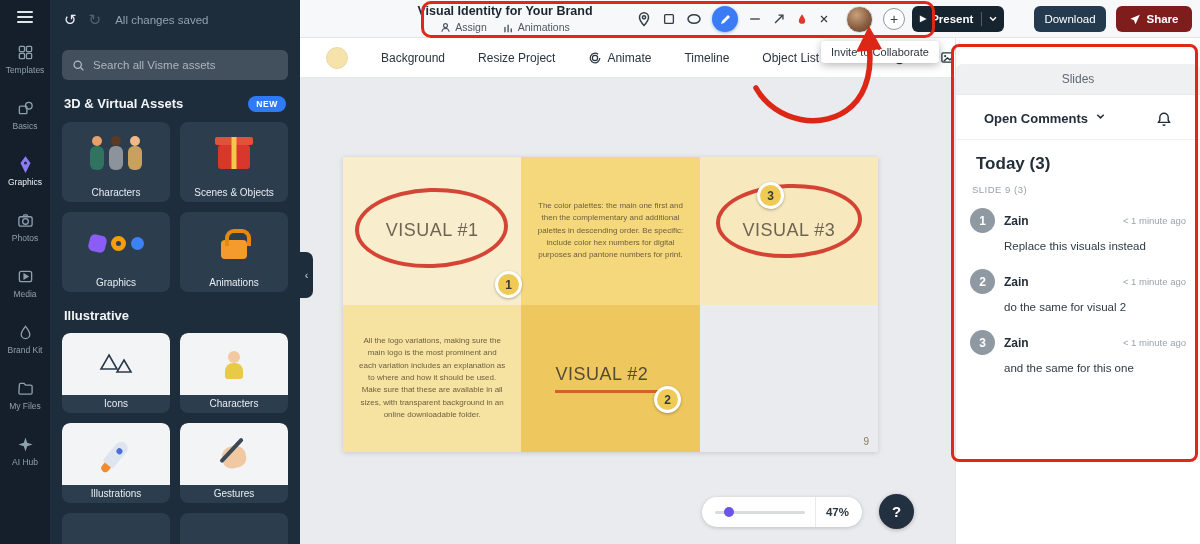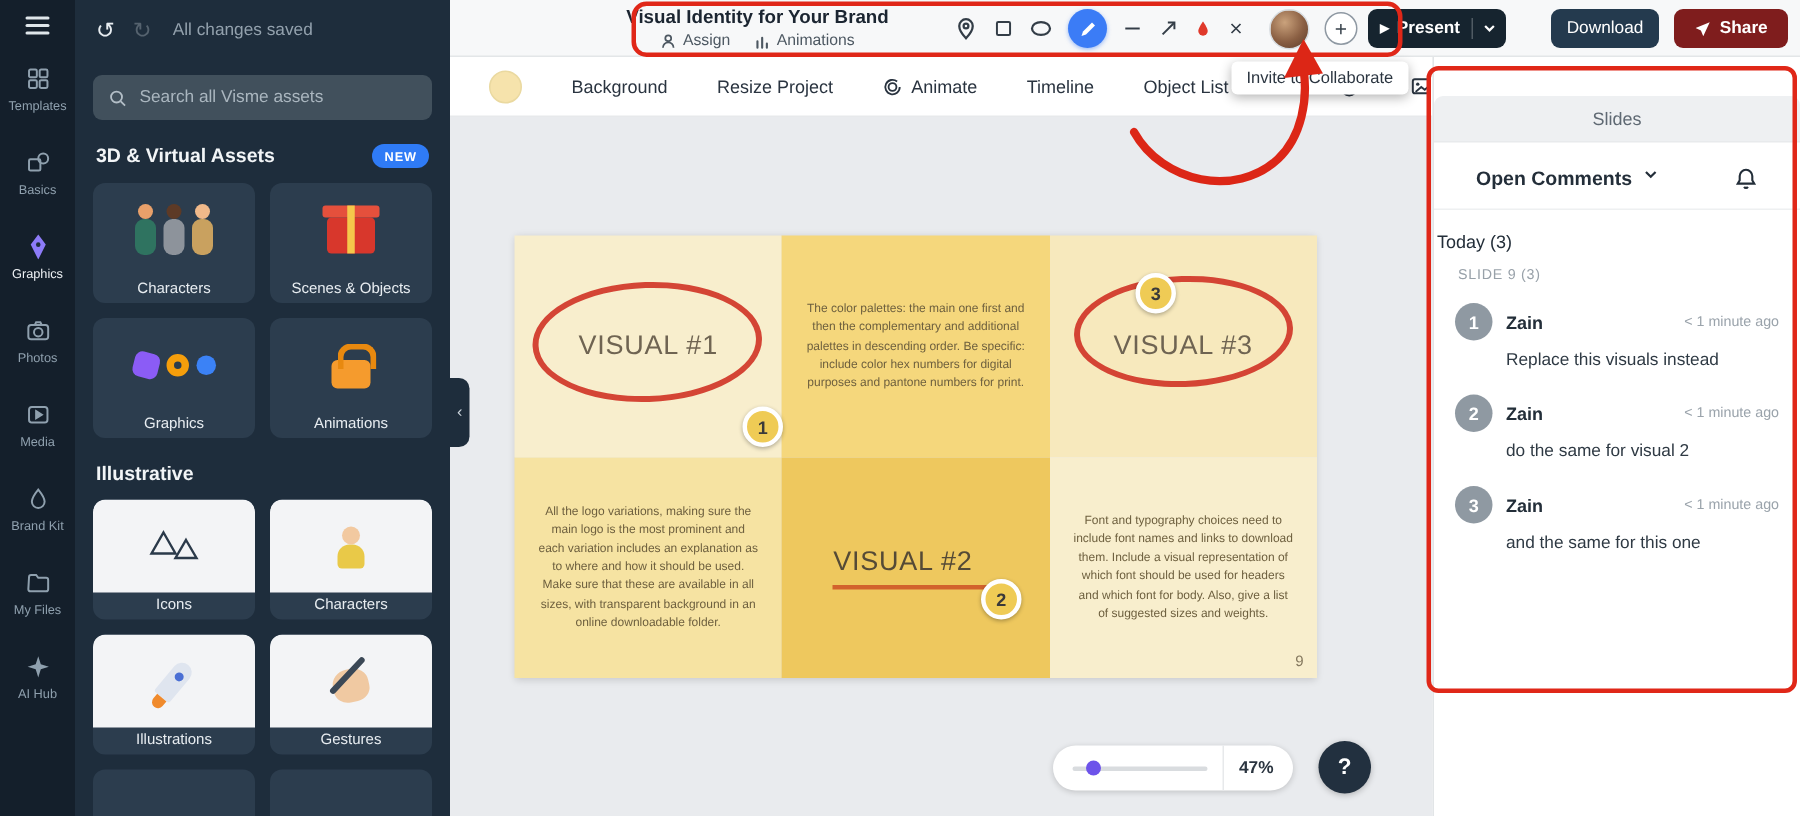--- a/index.html
+++ b/index.html
@@ -116,21 +116,21 @@
 #rpanel{position:absolute;left:955px;top:38px;width:245px;height:506px;background:#fff;border-left:1px solid #e2e5e7;z-index:3}
 #rtabs{display:flex;margin-top:26px;border-bottom:1px solid #e8eaec}
 .rtab{flex:1;height:30px;display:flex;align-items:center;justify-content:center;font-size:12px;cursor:pointer}
 .rtab.inactive{background:#eef0f2;color:#5f6973;border-radius:6px 6px 0 0}
 .rtab.active{background:#fff;color:#1b2531;font-weight:bold}
 #filterrow{display:flex;align-items:flex-start;gap:7px;padding:16px 28px 12px;border-bottom:1px solid #eef0f1;cursor:pointer}
 #filterrow b{font-size:13px;color:#232e39}
 #filterrow svg{stroke:#232e39;fill:none;stroke-width:1.6;width:11px;height:11px}
 #bell{margin-left:auto;cursor:pointer}
 #bell svg{width:16px;height:16px;stroke:#232e39;fill:none;stroke-width:1.4}
-.gtoday{padding:14px 2px 0;font-size:12px;font-weight:normal;color:#232e39}
+.gtoday{padding:14px 20px 0;font-size:17px;font-weight:bold;color:#232e39}
 .gslide{padding:10px 16px 4px;font-size:9.5px;color:#98a1a9;letter-spacing:.5px}
 .citem{padding:9px 14px 8px;cursor:pointer}
 .chead{display:flex;align-items:center;gap:9px}
 .cbadge{width:25px;height:25px;border-radius:50%;background:#8f99a2;color:#fff;font-size:12px;font-weight:bold;display:flex;align-items:center;justify-content:center;flex:none}
 .cauthor{font-size:12px;font-weight:bold;color:#232e39}
 .ctime{margin-left:auto;font-size:9.5px;color:#9aa3ab}
 .ctext{margin:7px 0 0 34px;font-size:11.5px;color:#2f3a44}
 
 
 .redbox{position:absolute;border:3px solid #e02718;border-radius:10px;z-index:9;pointer-events:none}
@@ -440,23 +440,20 @@
   </div>
   <div class="sp bl">
     <p class="ptext">All the logo variations, making sure the main logo is the most prominent and each variation includes an explanation as to where and how it should be used. Make sure that these are available in all sizes, with transparent background in an online downloadable folder.</p>
   </div>
   <div class="sp bm">
     <div>
       <span class="vtext">VISUAL #2</span>
       <div class="underline"></div>
     </div>
   </div>
-  <div class="sp br">
-    <p class="ptext">Font and typography choices need to include font names and links to download them. Include a visual representation of which font should be used for headers and which font for body. Also, give a list of suggested sizes and weights.</p>
-  </div>
   <span class="pin" id="pin1">1</span>
   <span class="pin" id="pin2">2</span>
   <span class="pin" id="pin3">3</span>
   <span id="pagenum">9</span>
 </div>
 
 <div id="zoom">
   <div id="ztrack">
     <div id="zknob"></div>
   </div>

